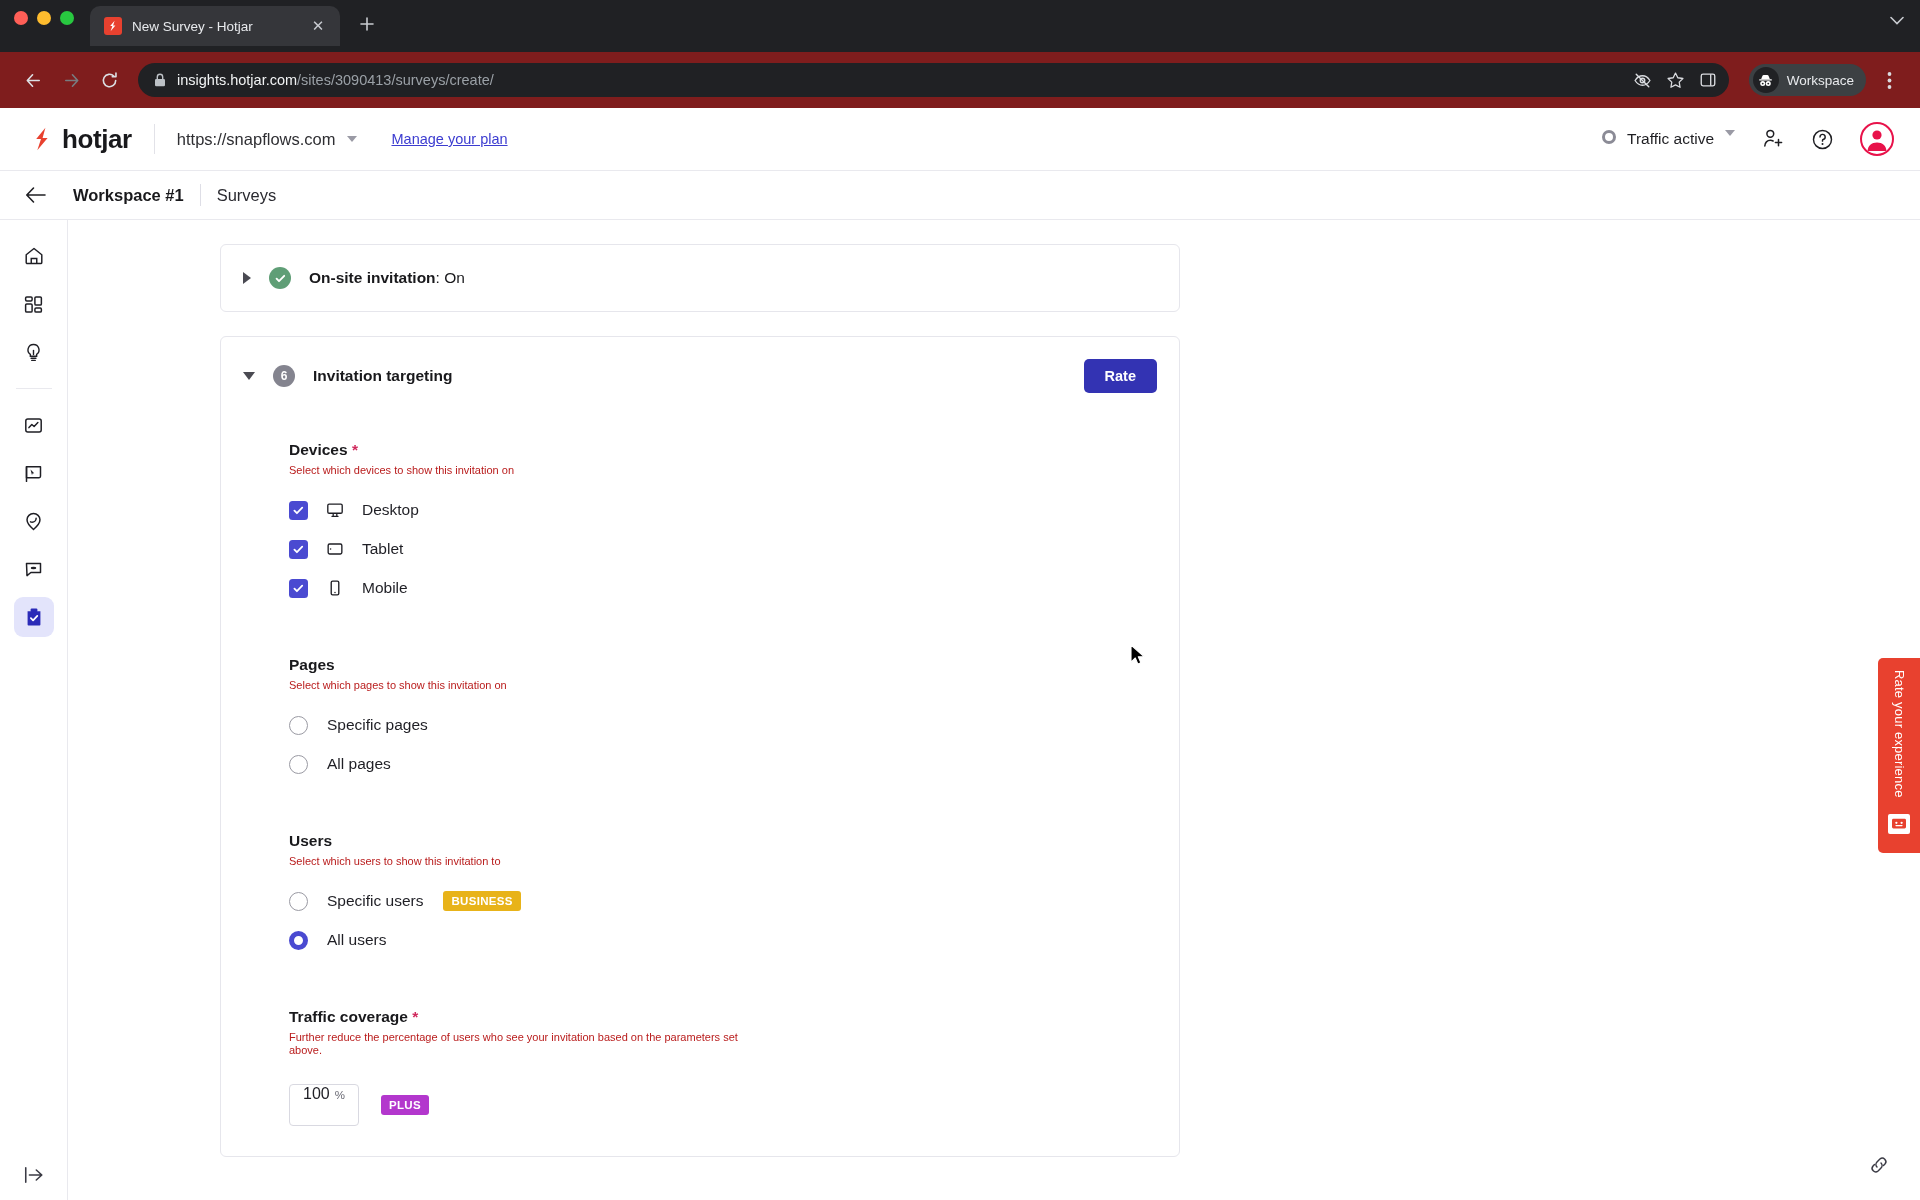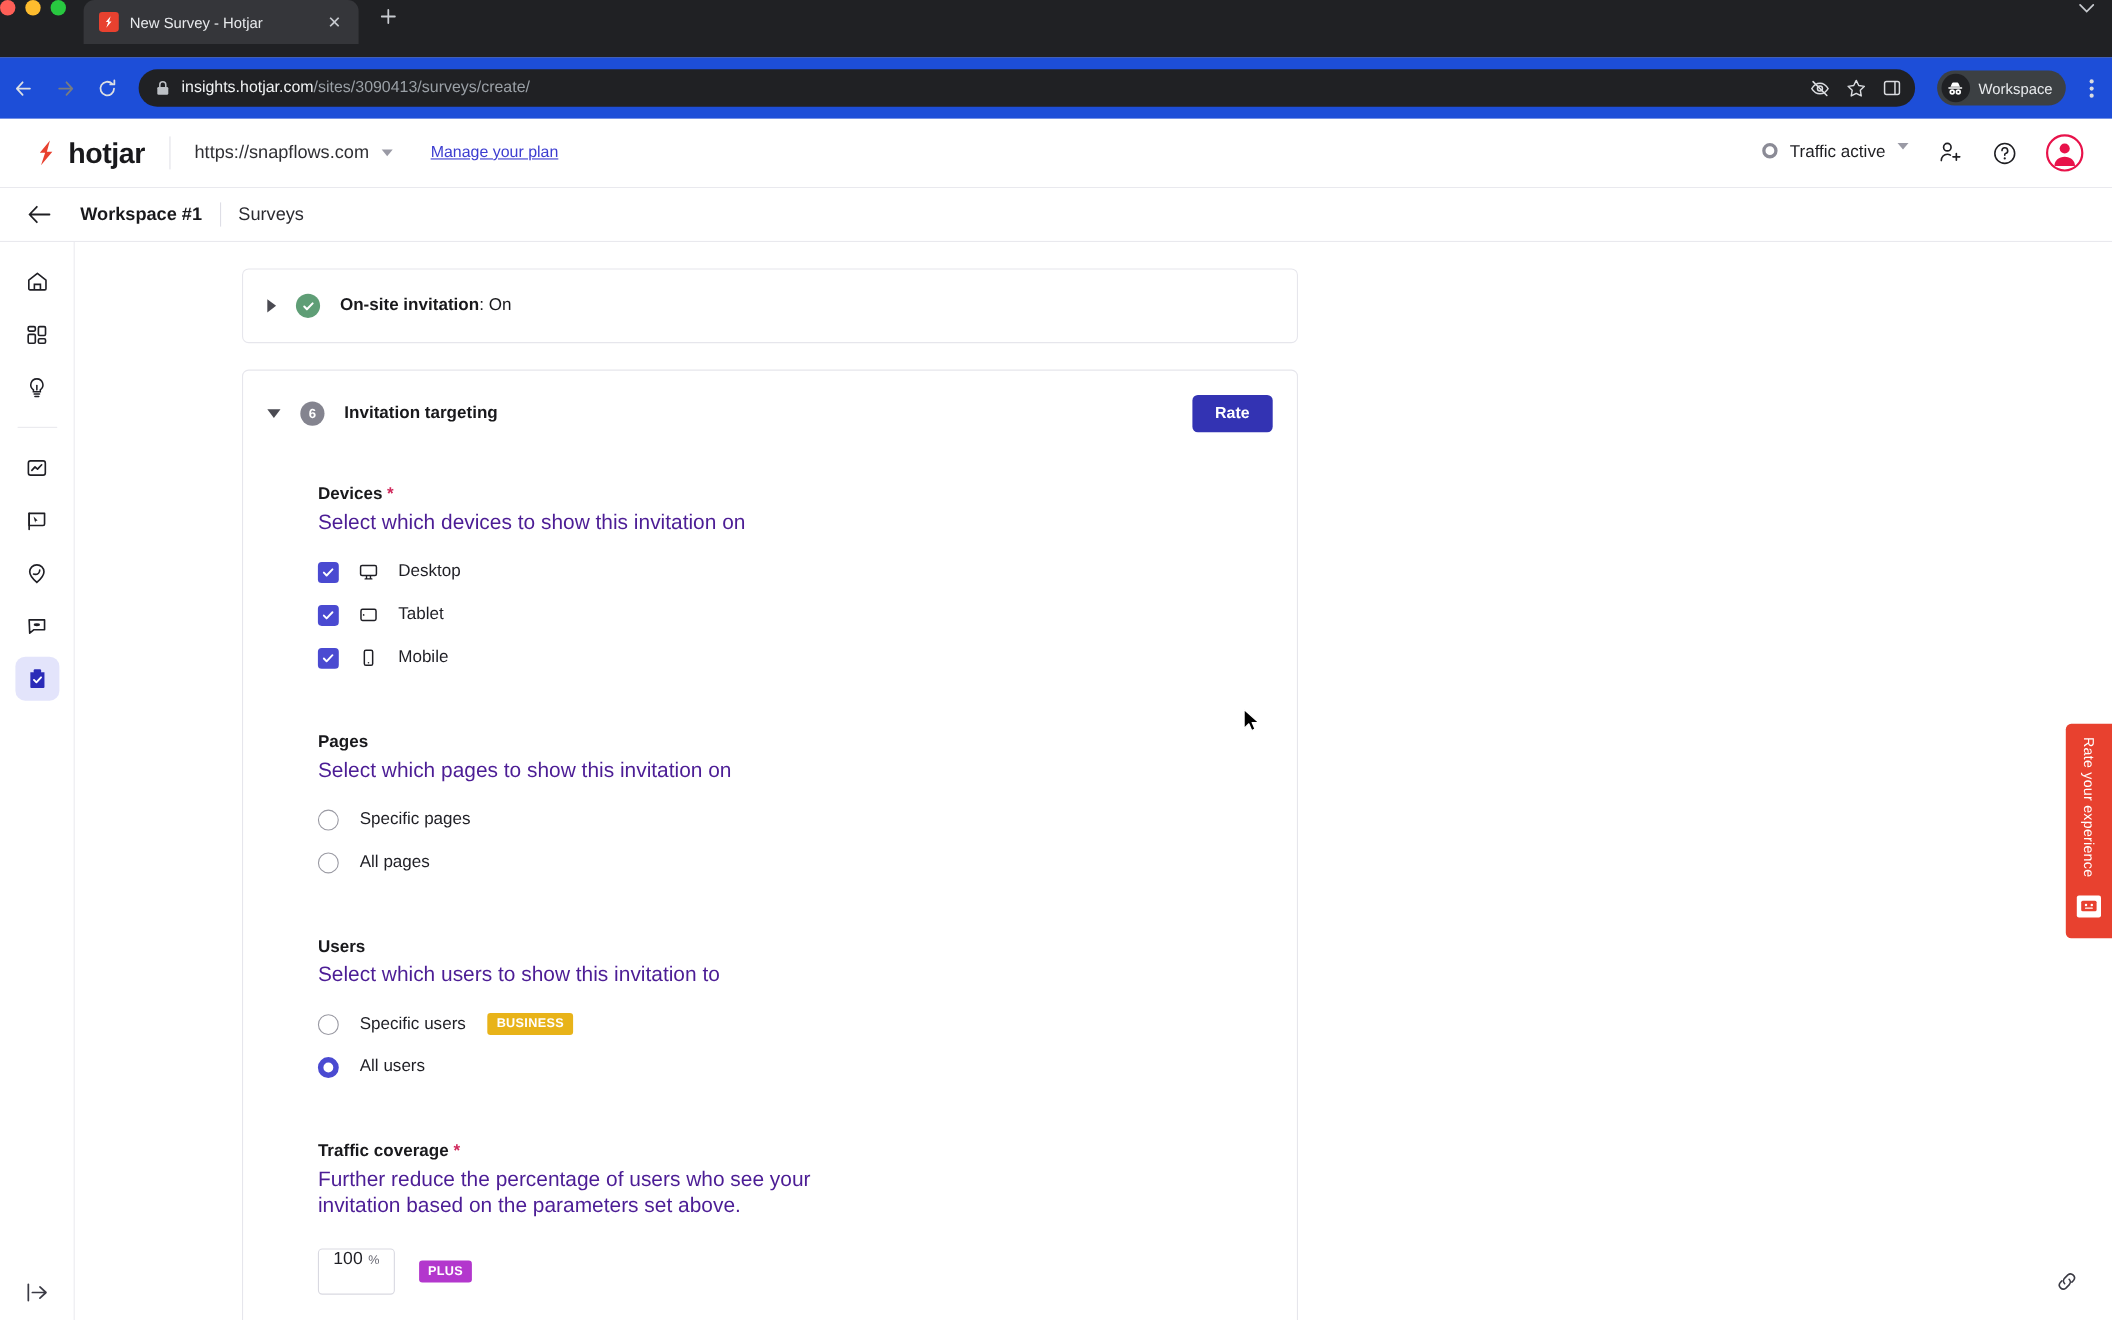--- a/index.html
+++ b/index.html
@@ -10,21 +10,22 @@
     -webkit-font-smoothing: antialiased;
   }
 
   
   .browser { width: 1920px; height: 1200px; display: flex; flex-direction: column; }
 
   .tabstrip {
     height: 52px;
     background: #202124;
     display: flex;
-    align-items: flex-start;
+    align-items: center;
+    padding-left: 14px;
     position: relative;
     flex: 0 0 52px;
   }
   .traffic { display: flex; align-items: center; gap: 9px; padding-bottom: 17px; padding-right: 16px; }
   .dot { width: 14px; height: 14px; border-radius: 50%; }
   .dot.red { background: #ff5f57; }
   .dot.yellow { background: #febc2e; }
   .dot.green { background: #28c840; }
 
   .tab {
@@ -68,24 +69,24 @@
   }
   .tabstrip-right {
     margin-left: auto;
     display: flex; align-items: center;
     padding: 0 16px 12px 0;
   }
   .chev-down-white { color: #c8cbd0; font-size: 13px; }
 
   .toolbar {
     height: 56px;
-    background: #1d4ed8;
-    display: flex;
-    align-items: center;
-    padding: 0 4px;
+    background: #7f1d1d;
+    display: flex;
+    align-items: center;
+    padding: 0 16px;
     gap: 4px;
     flex: 0 0 56px;
   }
   .nav-btn {
     width: 34px; height: 34px;
     display: flex; align-items: center; justify-content: center;
     color: #dcdfe3; border-radius: 50%;
   }
   .nav-btn.disabled { color: #787c80; }
   .omnibox {
@@ -240,21 +241,21 @@
     font-weight: 700;
     font-family: "Liberation Sans", sans-serif;
   }
 
   .card-body { padding: 26px 22px 30px 68px; }
 
   .field-group { margin-bottom: 48px; }
   .field-group:last-child { margin-bottom: 0; }
   .field-label { font-size: 15.5px; font-weight: 700; color: #19191c; margin-bottom: 5px; }
   .req { color: #d0295c; font-weight: 700; }
-  .field-hint { font-size: 19px; color: #4c1d95; line-height: 1.26; margin-bottom: 13px; max-width: 460px; }
+  .field-hint { font-size: 11px; color: #b91c1c; line-height: 1.26; margin-bottom: 13px; max-width: 460px; }
 
   .opt-row { display: flex; align-items: center; gap: 0; height: 39px; }
   .cbox {
     width: 19px; height: 19px;
     border-radius: 3.5px;
     background: #4a4ad1;
     display: flex; align-items: center; justify-content: center;
     flex: 0 0 19px;
   }
   .dev-icon { width: 20px; display: flex; align-items: center; justify-content: center; margin-left: 17px; color: #1f1f25; }

